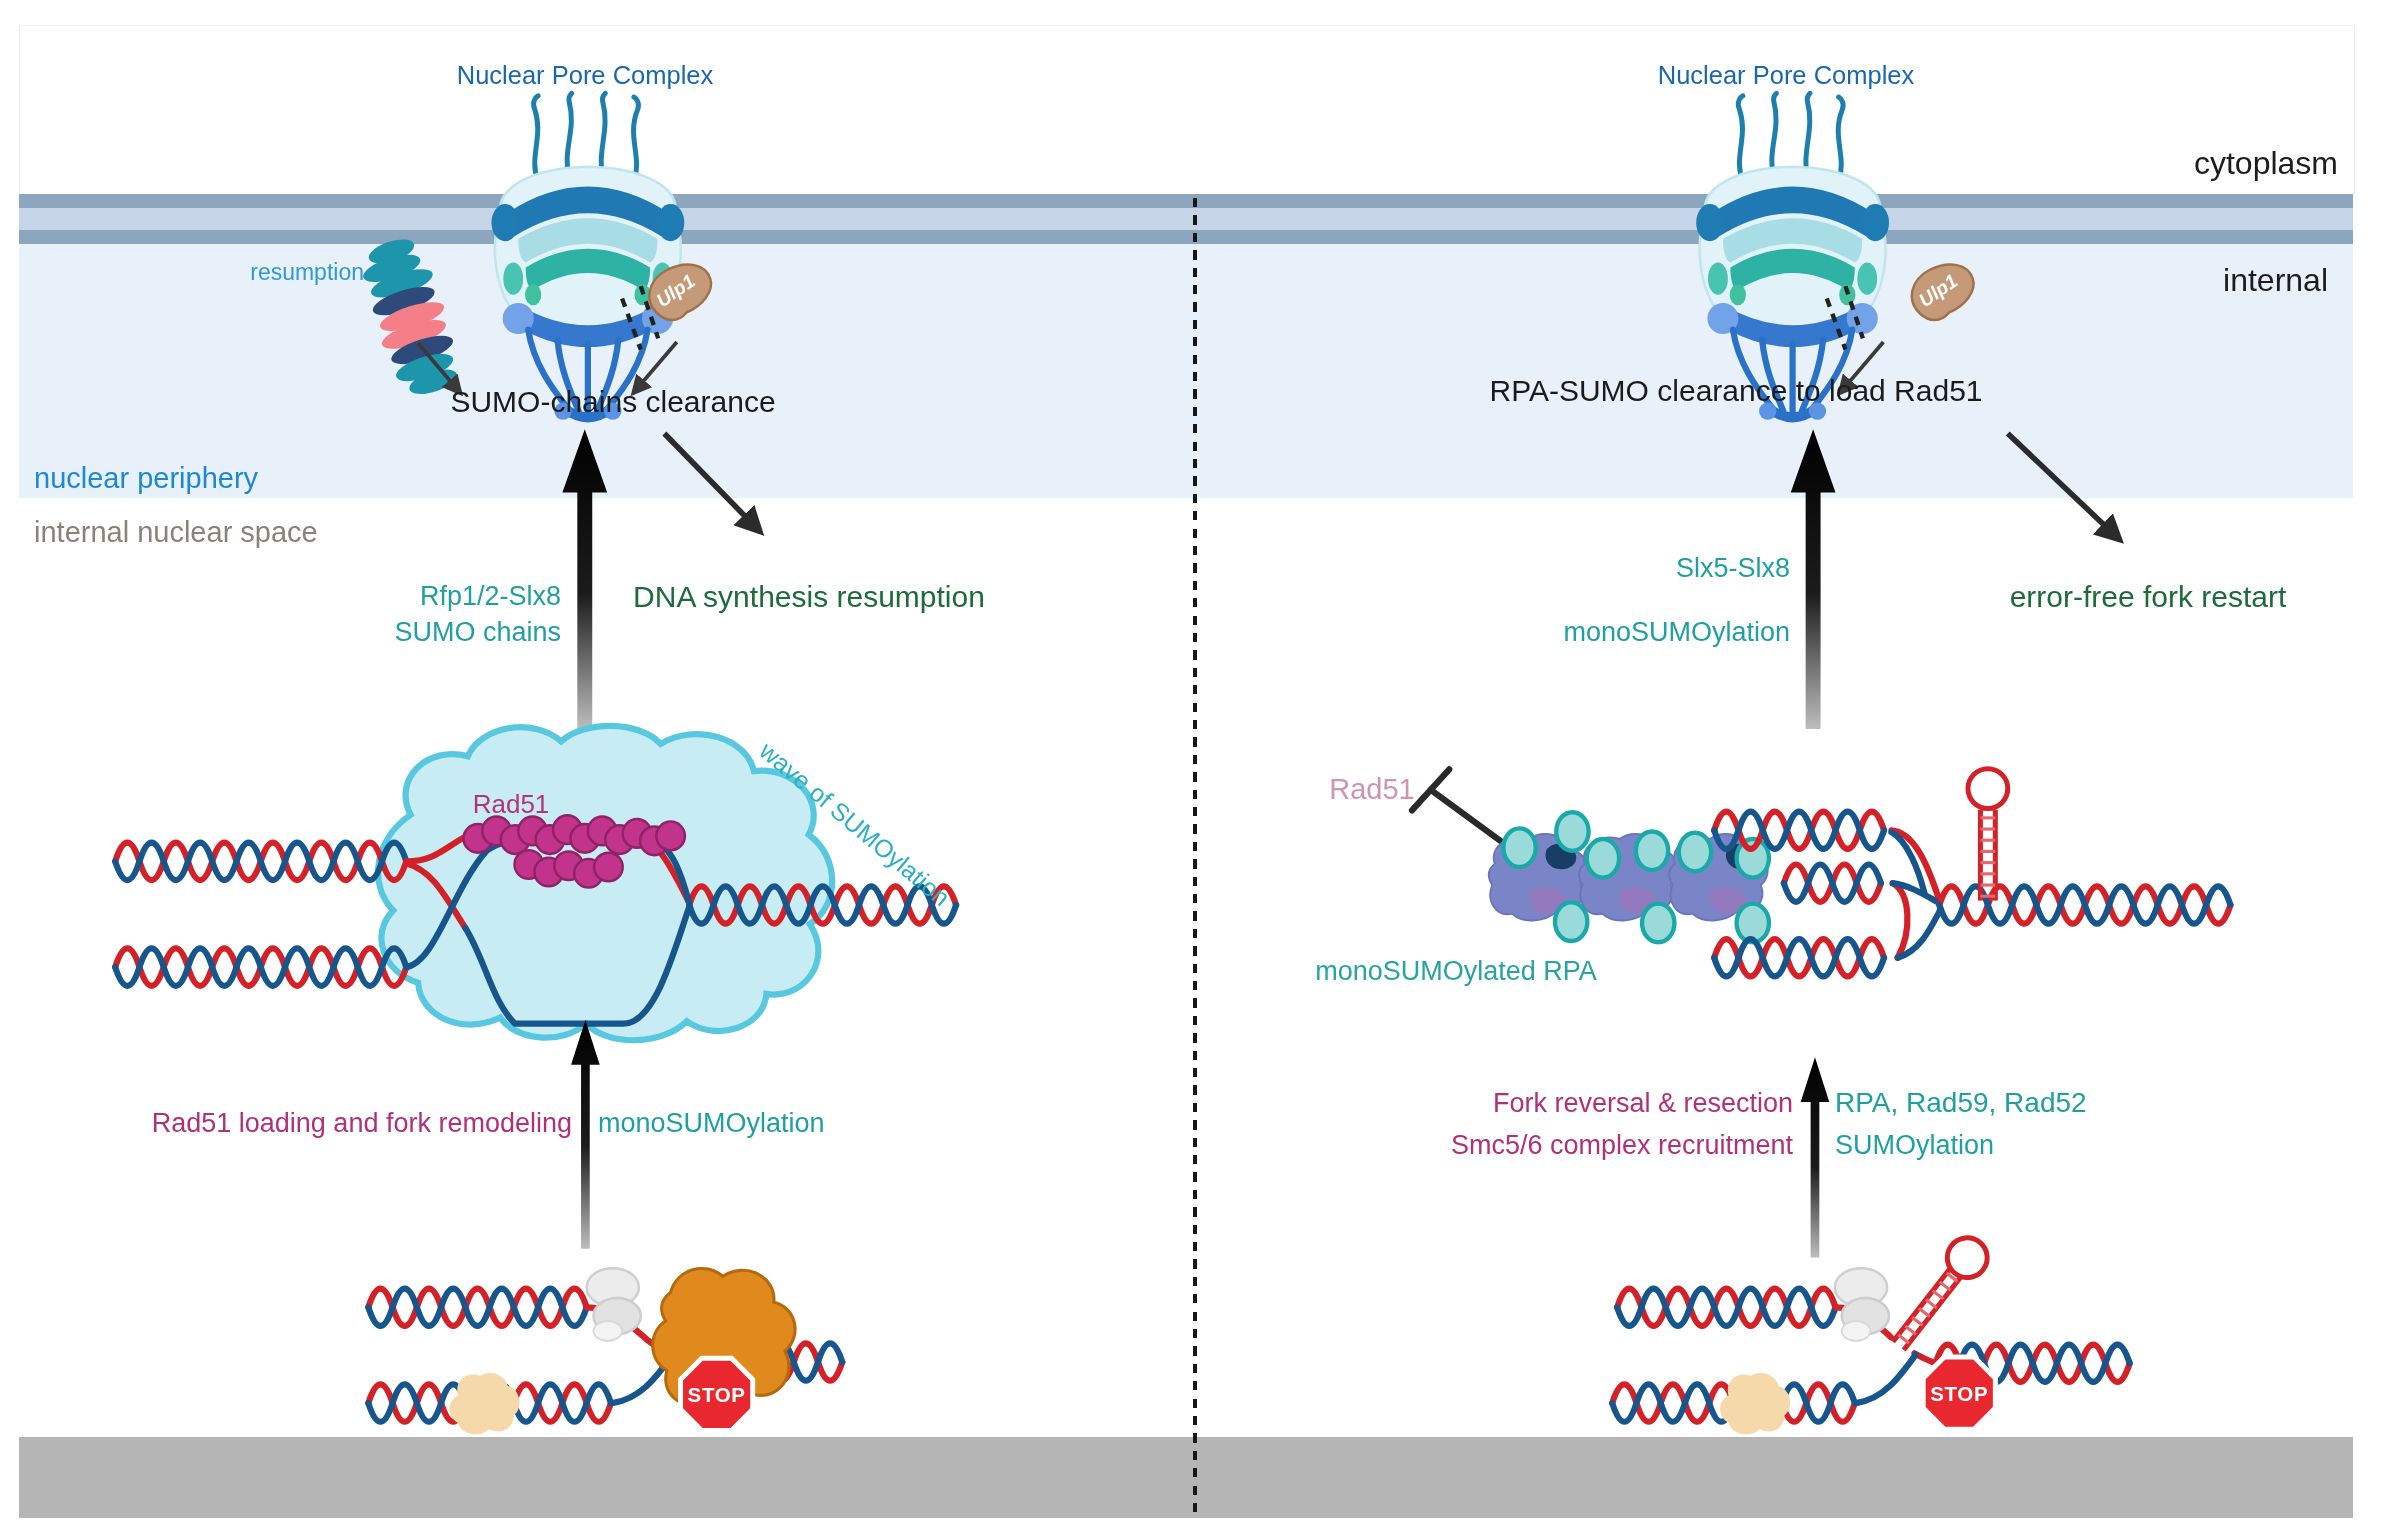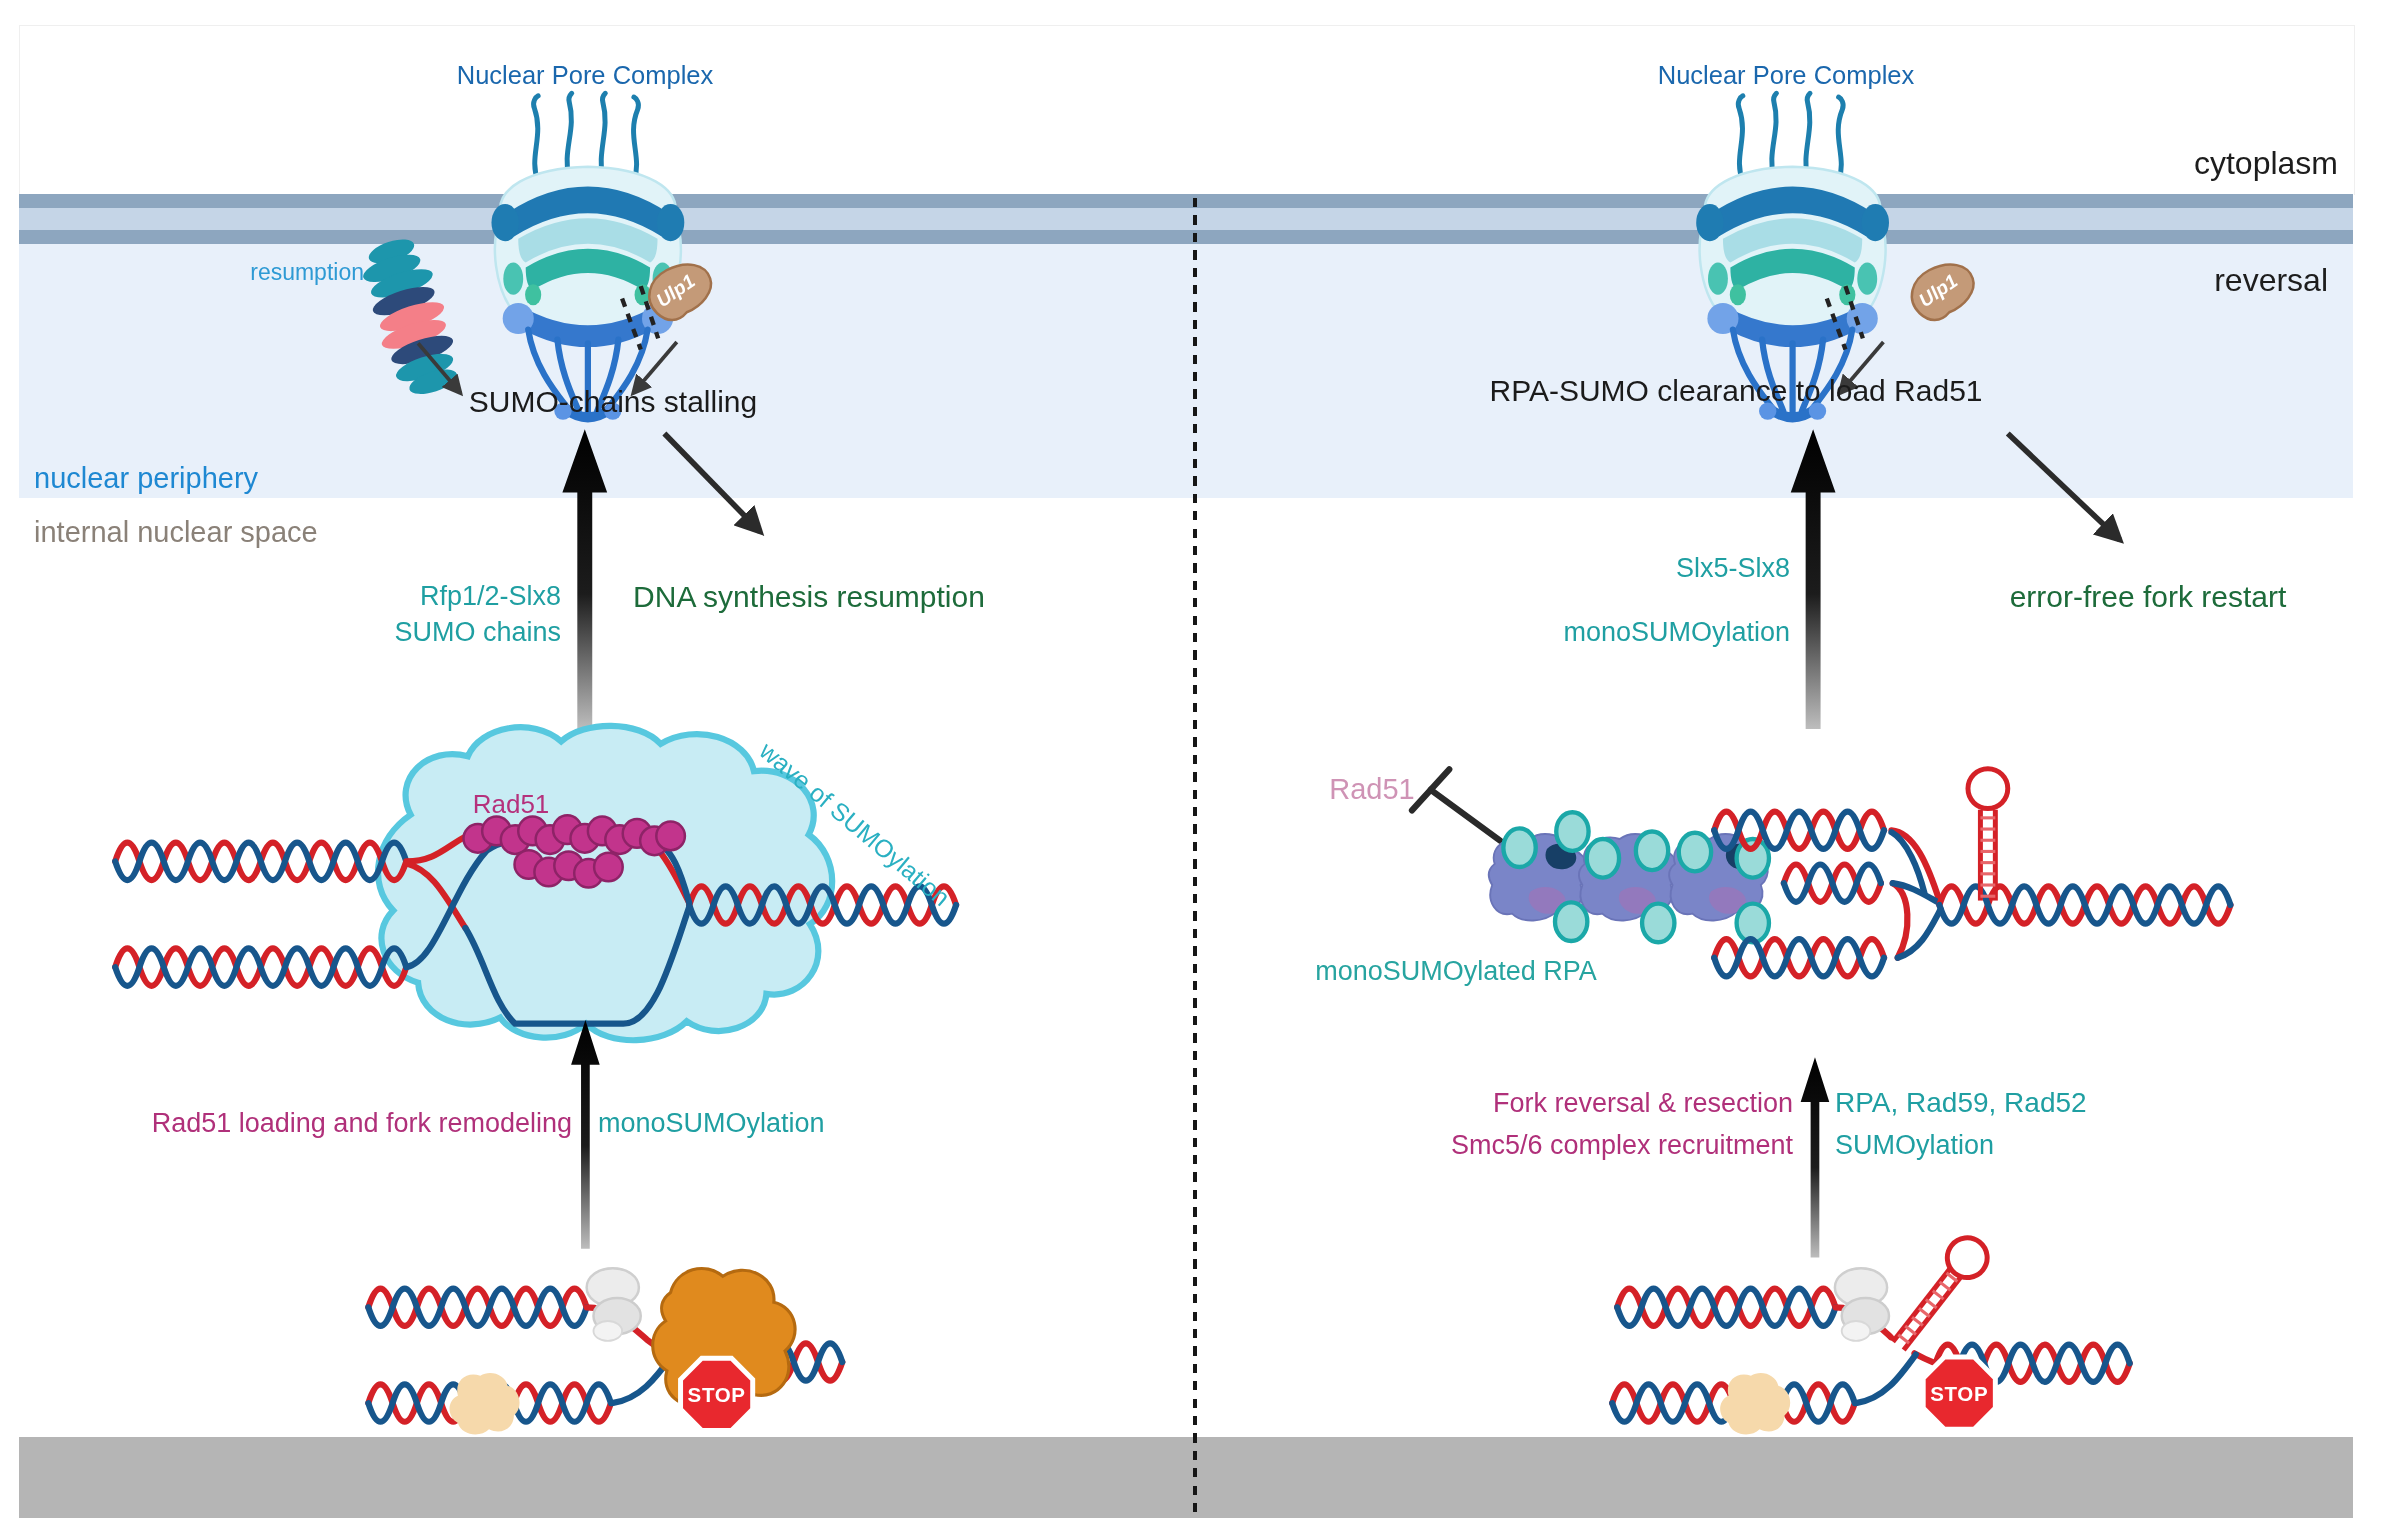--- a/index.html
+++ b/index.html
@@ -303,27 +303,27 @@
       <circle cx="180" cy="0" r="32" stroke-width="8"></circle>
     </g>
     <use href="#stopsign" transform="translate(3150,2240)"></use>
     <text x="3150" y="2252" text-anchor="middle" font-size="33" font-weight="bold" fill="#ffffff" letter-spacing="1">STOP</text>
 
     <text transform="translate(1092,476) rotate(-35)" text-anchor="middle" font-size="31" font-style="italic" font-weight="bold" fill="#ffffff">Ulp1</text>
     <text transform="translate(3122,476) rotate(-35)" text-anchor="middle" font-size="31" font-style="italic" font-weight="bold" fill="#ffffff">Ulp1</text>
   </svg>
 
   <div class="txt rightal" style="left:2338px;top:163px;font-size:32px;color:#1d1d1d;z-index:4;">cytoplasm</div>
-  <div class="txt rightal" style="left:2328px;top:280px;font-size:32px;color:#1d1d1d;z-index:4;">reversal</div>
+  <div class="txt rightal" style="left:2328px;top:280px;font-size:32px;color:#1d1d1d;z-index:4;">internal</div>
   <div class="txt leftal" style="left:34px;top:478px;font-size:29px;color:#1e88d2;z-index:4;">nuclear periphery</div>
   <div class="txt leftal" style="left:34px;top:532px;font-size:29px;color:#8a8178;z-index:4;">internal nuclear space</div>
 
   <div class="txt center" style="left:585px;top:75px;font-size:25.5px;color:#1a67ad;z-index:4;">Nuclear Pore Complex</div>
   <div class="txt rightal" style="left:364px;top:272px;font-size:23px;color:#2e9ad4;z-index:4;">resumption</div>
-  <div class="txt center" style="left:613px;top:402px;font-size:30px;color:#1b1b1b;z-index:4;">SUMO-chains stalling</div>
+  <div class="txt center" style="left:613px;top:402px;font-size:30px;color:#1b1b1b;z-index:4;">SUMO-chains clearance</div>
   <div class="txt rightal" style="left:561px;top:596px;font-size:27px;color:#1f9fa2;z-index:4;">Rfp1/2-Slx8</div>
   <div class="txt rightal" style="left:561px;top:632px;font-size:27px;color:#1f9fa2;z-index:4;">SUMO chains</div>
   <div class="txt center" style="left:809px;top:597px;font-size:30px;color:#1d6b3a;z-index:4;">DNA synthesis resumption</div>
   <div class="txt center" style="left:511px;top:804px;font-size:26px;color:#b5317c;z-index:4;">Rad51</div>
   <div class="txt rightal" style="left:572px;top:1123px;font-size:27px;color:#b0307a;z-index:4;">Rad51 loading and fork remodeling</div>
   <div class="txt leftal" style="left:598px;top:1123px;font-size:27px;color:#1f9fa2;z-index:4;">monoSUMOylation</div>
 
   <div class="txt center" style="left:1786px;top:75px;font-size:25.5px;color:#1a67ad;z-index:4;">Nuclear Pore Complex</div>
   <div class="txt center" style="left:1736px;top:391px;font-size:30px;color:#1b1b1b;z-index:4;">RPA-SUMO clearance to load Rad51</div>
   <div class="txt rightal" style="left:1790px;top:568px;font-size:27px;color:#1f9fa2;z-index:4;">Slx5-Slx8</div>

